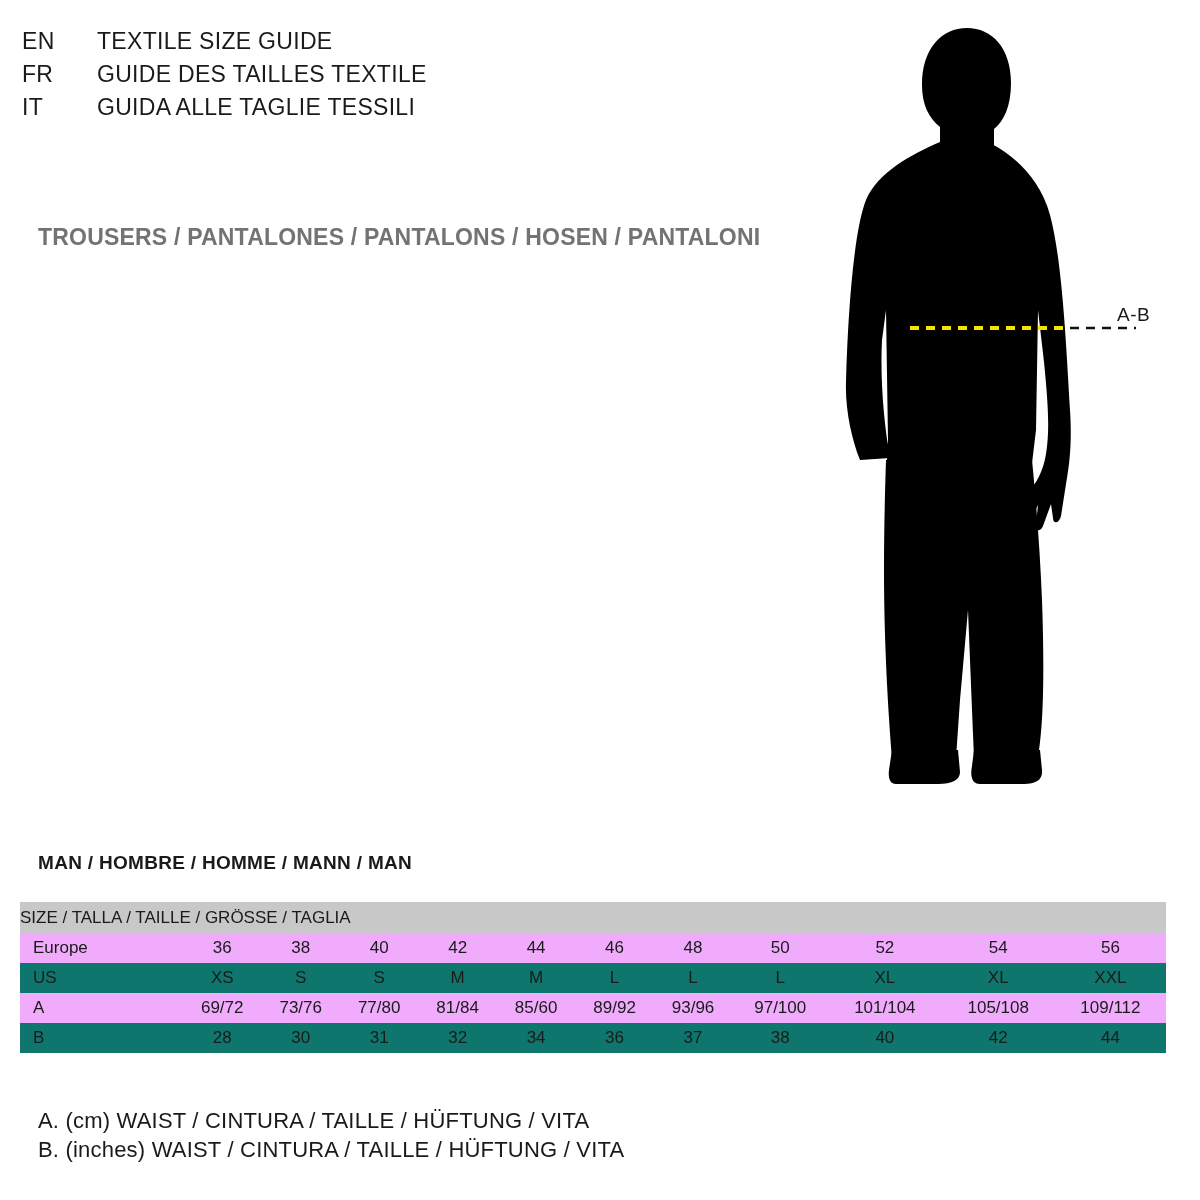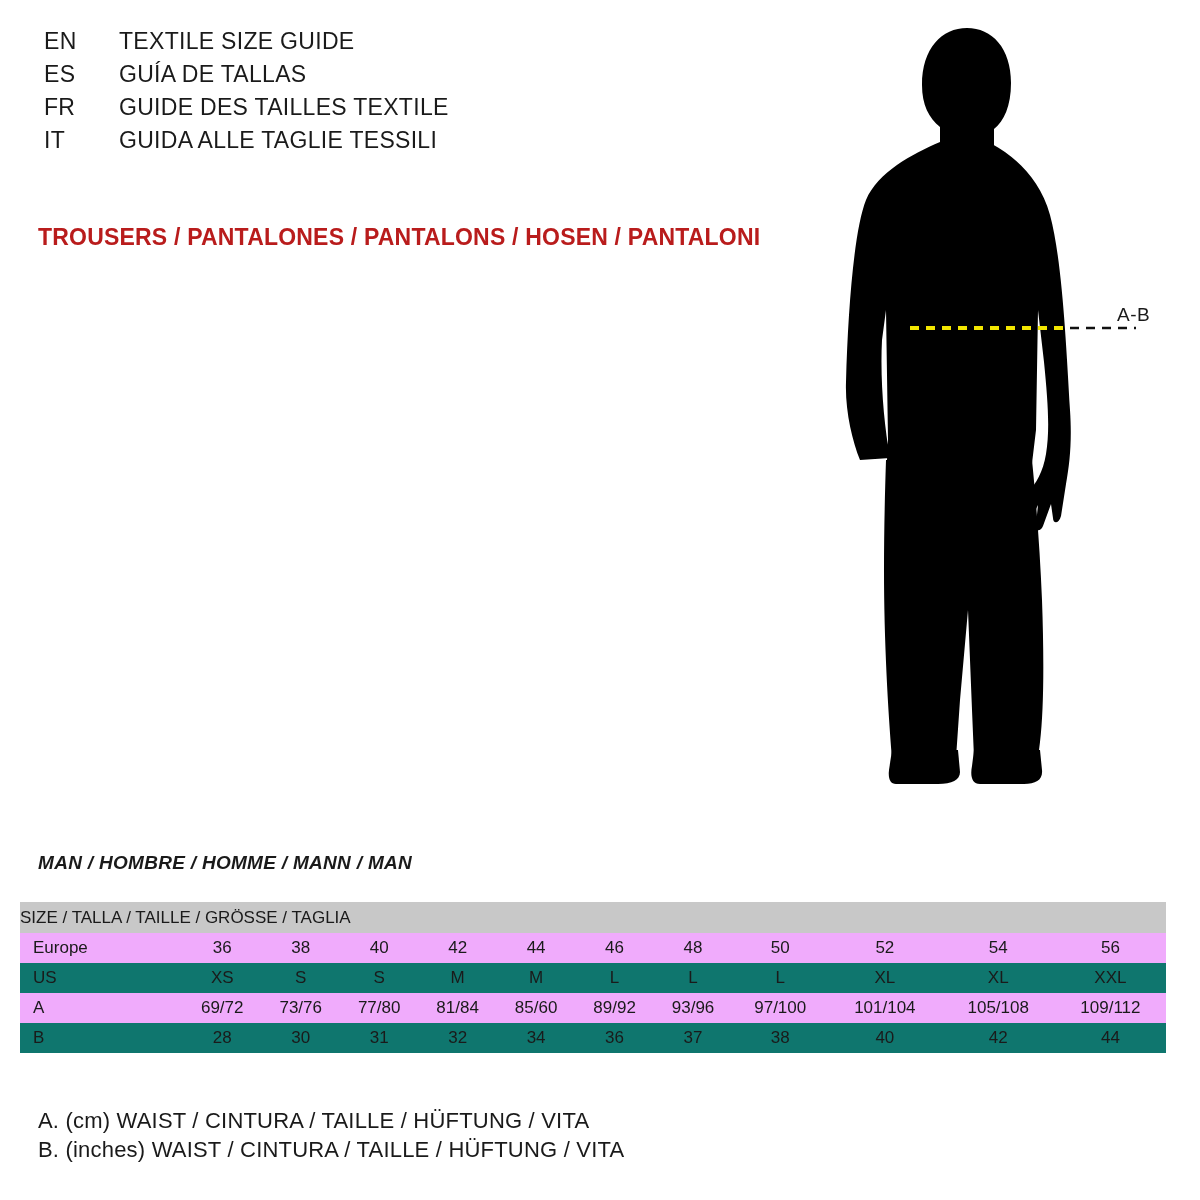--- a/index.html
+++ b/index.html
@@ -12,21 +12,21 @@
     height: 1200px;
     position: relative;
     font-family: "Liberation Sans", sans-serif;
     color: #1a1a1a;
     overflow: hidden;
   }
 
   
   .lang-block {
     position: absolute;
-    left: 44px;
+    left: 22px;
     top: 28px;
     width: 760px;
   }
   .lang-row {
     display: flex;
     align-items: baseline;
     height: 33px;
   }
   .lang-code {
     width: 75px;
@@ -39,21 +39,21 @@
     letter-spacing: 0.3px;
     color: #1a1a1a;
   }
   .garment-line {
     position: absolute;
     left: 38px;
     top: 224px;
     font-size: 23px;
     font-weight: bold;
     letter-spacing: 0.2px;
-    color: #b91c1c;
+    color: #737373;
     white-space: nowrap;
   }
 
   
   .figure-wrap {
     position: absolute;
     left: 800px;
     top: 10px;
     width: 400px;
     height: 790px;
@@ -71,21 +71,20 @@
 
   
   .section-title {
     position: absolute;
     left: 38px;
     top: 852px;
     font-size: 19px;
     font-weight: bold;
     letter-spacing: 0.3px;
     color: #1a1a1a;
-    font-style: italic;
   }
 
   table.size-table {
     position: absolute;
     left: 20px;
     top: 902px;
     width: 1146px;
     border-collapse: collapse;
     font-size: 17px;
     color: #1a1a1a;
@@ -122,24 +121,20 @@
   }
   .footnotes div { height: 29px; }
 </style>
 </head>
 <body>
 
 <div class="lang-block">
   <div class="lang-row">
     <span class="lang-code">EN</span>
     <span class="lang-text">TEXTILE SIZE GUIDE</span>
-  </div>
-  <div class="lang-row">
-    <span class="lang-code">ES</span>
-    <span class="lang-text">GUÍA DE TALLAS</span>
   </div>
   <div class="lang-row">
     <span class="lang-code">FR</span>
     <span class="lang-text">GUIDE DES TAILLES TEXTILE</span>
   </div>
   <div class="lang-row">
     <span class="lang-code">IT</span>
     <span class="lang-text">GUIDA ALLE TAGLIE TESSILI</span>
   </div>
 </div>

